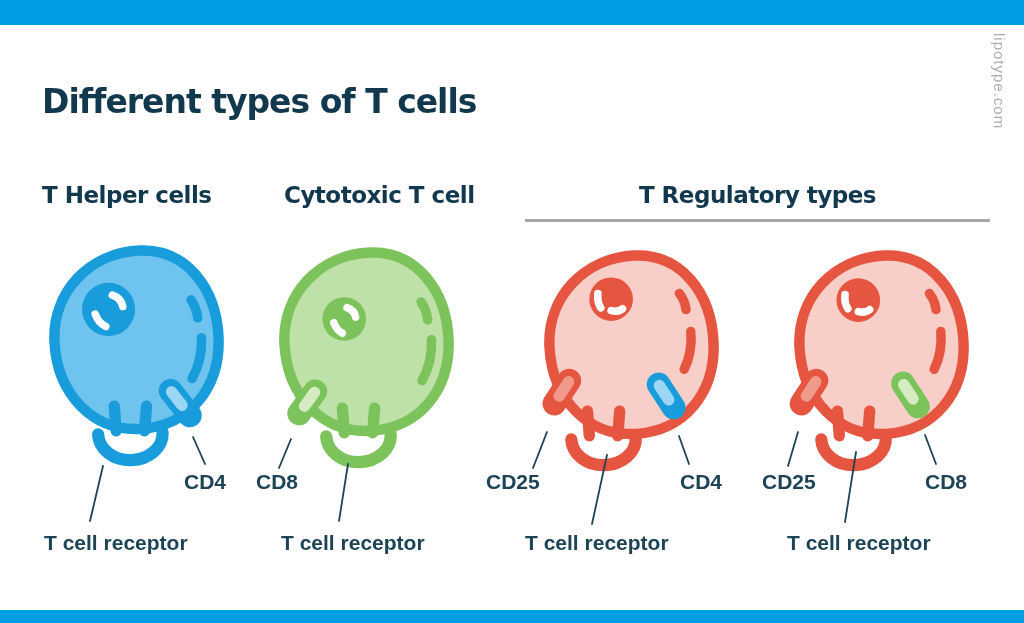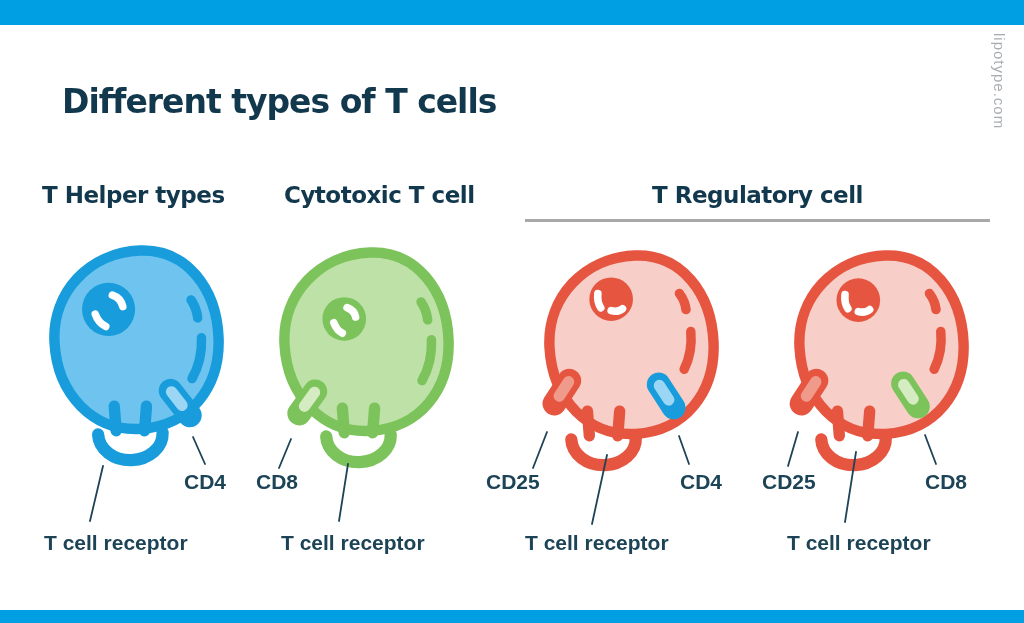--- a/index.html
+++ b/index.html
@@ -9,21 +9,20 @@
   }
   .bar { position:absolute; left:0; width:1024px; background:var(--accent-bar); }
   .bar-top { top:0; height:25px; }
   .bar-bottom { bottom:0; height:13px; }
 
   .page-title {
     position:absolute; left:42px; top:60px;
     font-family:"DejaVu Sans", sans-serif; font-weight:bold;
     font-size:33px; letter-spacing:-1px; color:var(--title-navy);
     white-space:nowrap;
-    margin-left:20px;
   }
   .watermark {
     position:absolute; left:991px; top:33px;
     writing-mode:vertical-rl; font-size:15px; letter-spacing:1px;
     color:var(--watermark-gray); white-space:nowrap;
   }
 
   .section-header {
     position:absolute; top:182px;
     font-family:"DejaVu Sans", sans-serif; font-weight:bold;
@@ -78,23 +77,23 @@
 <body>
 
 <div class="stage">
 
   <div class="bar bar-top"></div>
   <div class="bar bar-bottom"></div>
 
   <h1 class="page-title">Different types of T cells</h1>
   <div class="watermark">lipotype.com</div>
 
-  <div class="section-header hdr-helper">T Helper types</div>
+  <div class="section-header hdr-helper">T Helper cells</div>
   <div class="section-header hdr-cytotoxic">Cytotoxic T cell</div>
-  <div class="section-header hdr-regulatory">T Regulatory cell</div>
+  <div class="section-header hdr-regulatory">T Regulatory types</div>
   <div class="divider"></div>
 
   <svg class="cell-figure fig-1 scheme-blue" viewBox="0 0 200 270">
     <path class="body" d="M 103 8 C 152 6 184 48 186 100 C 188 152 156 193 104 196 C 54 199 16 160 13 105 C 10 52 50 10 103 8 Z"></path>
     <path class="dash" d="M 157 60 q 6 9 7 19"></path>
     <path class="dash" d="M 168 100 q 1 24 -10 43"></path>
     <g transform="translate(70,70)">
       <circle class="nucleus" r="28"></circle>
       <path class="shine" d="M 4 -15 q 9 3 11 12"></path>
       <path class="shine" d="M -14 5 q 3 9 11 13"></path>

